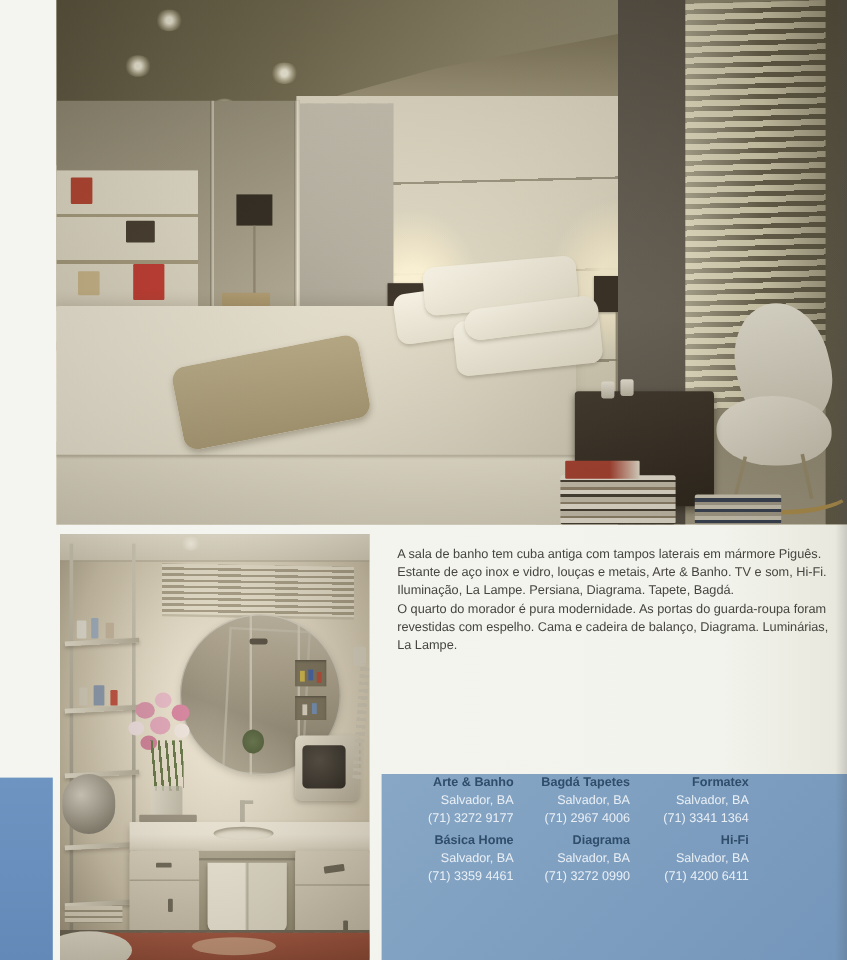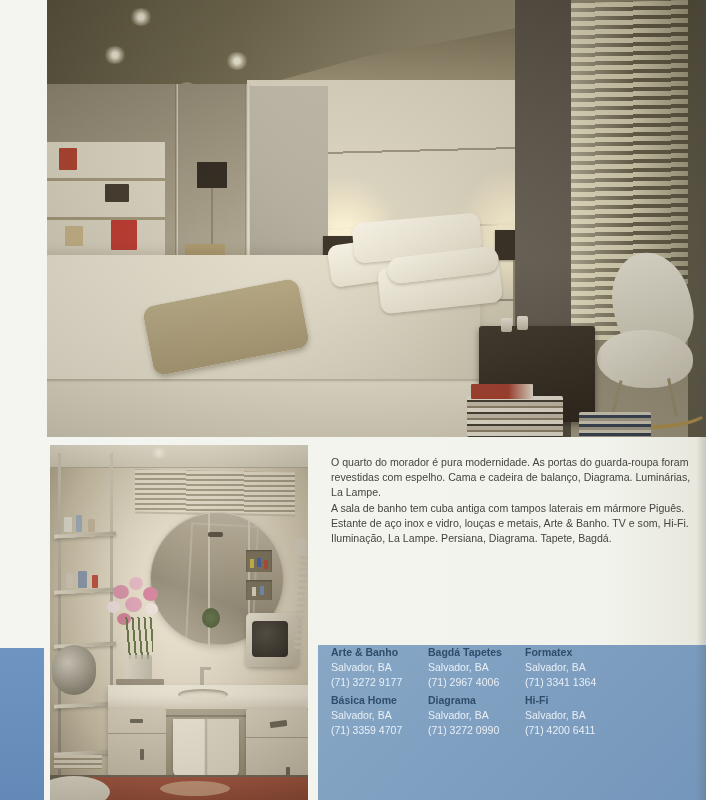--- a/index.html
+++ b/index.html
@@ -164,21 +164,21 @@
   
   .article{position:absolute;left:331px;top:455px;width:362px;color:#45443e;
     font-size:10.6px;line-height:15.2px;}
   .article p{margin:0;}
   .left-strip{position:absolute;left:0;top:648px;width:44px;height:152px;
     background:linear-gradient(180deg,#6e95c2,#6389b8);}
   .addr-box{position:absolute;left:318px;top:645px;width:388px;height:155px;
     background:linear-gradient(135deg,#88a7c6,#7496ba);color:#e6edf4;}
   .addr-title{margin:25px 0 15px 13px;font-size:13px;letter-spacing:.6px;color:#dfe8f0;}
   .addr-grid{display:grid;grid-auto-flow:column;grid-template-rows:repeat(2,auto);
-    grid-template-columns:97px 97px 99px 1fr;margin-left:13px;}
+    grid-template-columns:97px 97px 99px 1fr;margin-left:13px;text-align:right;}
   .entry{margin-bottom:3px;font-size:10.5px;line-height:15px;}
   .a-name{font-weight:bold;color:#2f4d6b;}
   .a-city,.a-phone{color:#e9eff5;}
   .scan-edge{position:absolute;right:0;top:0;width:10px;height:800px;pointer-events:none;
     background:linear-gradient(90deg,transparent,rgba(75,75,85,.20));}
 </style>
 </head>
 <body>
 
 <div class="page">
@@ -328,37 +328,37 @@
 
     <div class="abs ba-floor"></div>
     <div class="abs ba-rug">
       <div class="rug-medal"></div>
     </div>
     <div class="abs ba-toilet"></div>
     <div class="abs ba-vignette"></div>
   </div>
 
   <div class="article">
+    <p>A sala de banho tem cuba antiga com tampos laterais em mármore Piguês. Estante de aço inox e vidro, louças e metais, Arte &amp; Banho. TV e som, Hi-Fi. Iluminação, La Lampe. Persiana, Diagrama. Tapete, Bagdá.</p>
     <p>O quarto do morador é pura modernidade. As portas do guarda-roupa foram revestidas com espelho. Cama e cadeira de balanço, Diagrama. Luminárias, La Lampe.</p>
-    <p>A sala de banho tem cuba antiga com tampos laterais em mármore Piguês. Estante de aço inox e vidro, louças e metais, Arte &amp; Banho. TV e som, Hi-Fi. Iluminação, La Lampe. Persiana, Diagrama. Tapete, Bagdá.</p>
   </div>
 
   <div class="left-strip"></div>
 
   <div class="addr-box">
     <div class="addr-grid">
       <div class="entry">
         <div class="a-name">Arte &amp; Banho</div>
         <div class="a-city">Salvador, BA</div>
         <div class="a-phone">(71) 3272 9177</div>
       </div>
       <div class="entry">
         <div class="a-name">Básica Home</div>
         <div class="a-city">Salvador, BA</div>
-        <div class="a-phone">(71) 3359 4707</div>
+        <div class="a-phone">(71) 3359 4461</div>
       </div>
       <div class="entry">
         <div class="a-name">Bagdá Tapetes</div>
         <div class="a-city">Salvador, BA</div>
         <div class="a-phone">(71) 2967 4006</div>
       </div>
       <div class="entry">
         <div class="a-name">Diagrama</div>
         <div class="a-city">Salvador, BA</div>
         <div class="a-phone">(71) 3272 0990</div>

